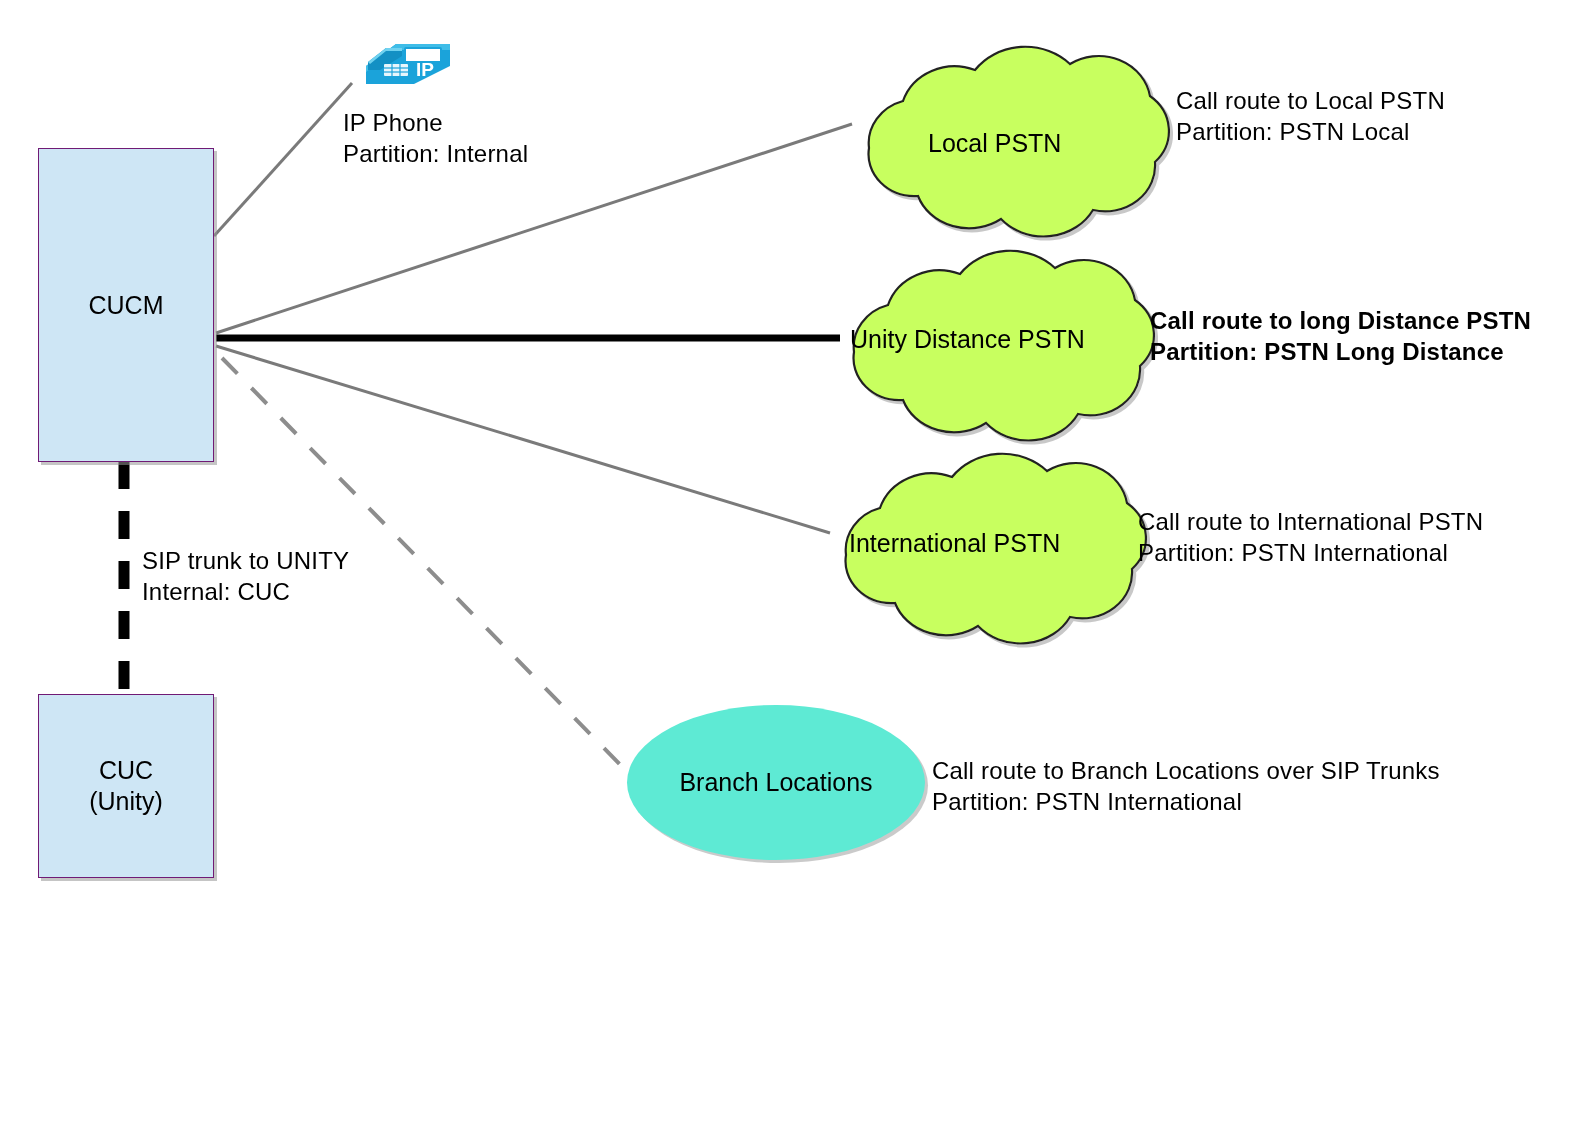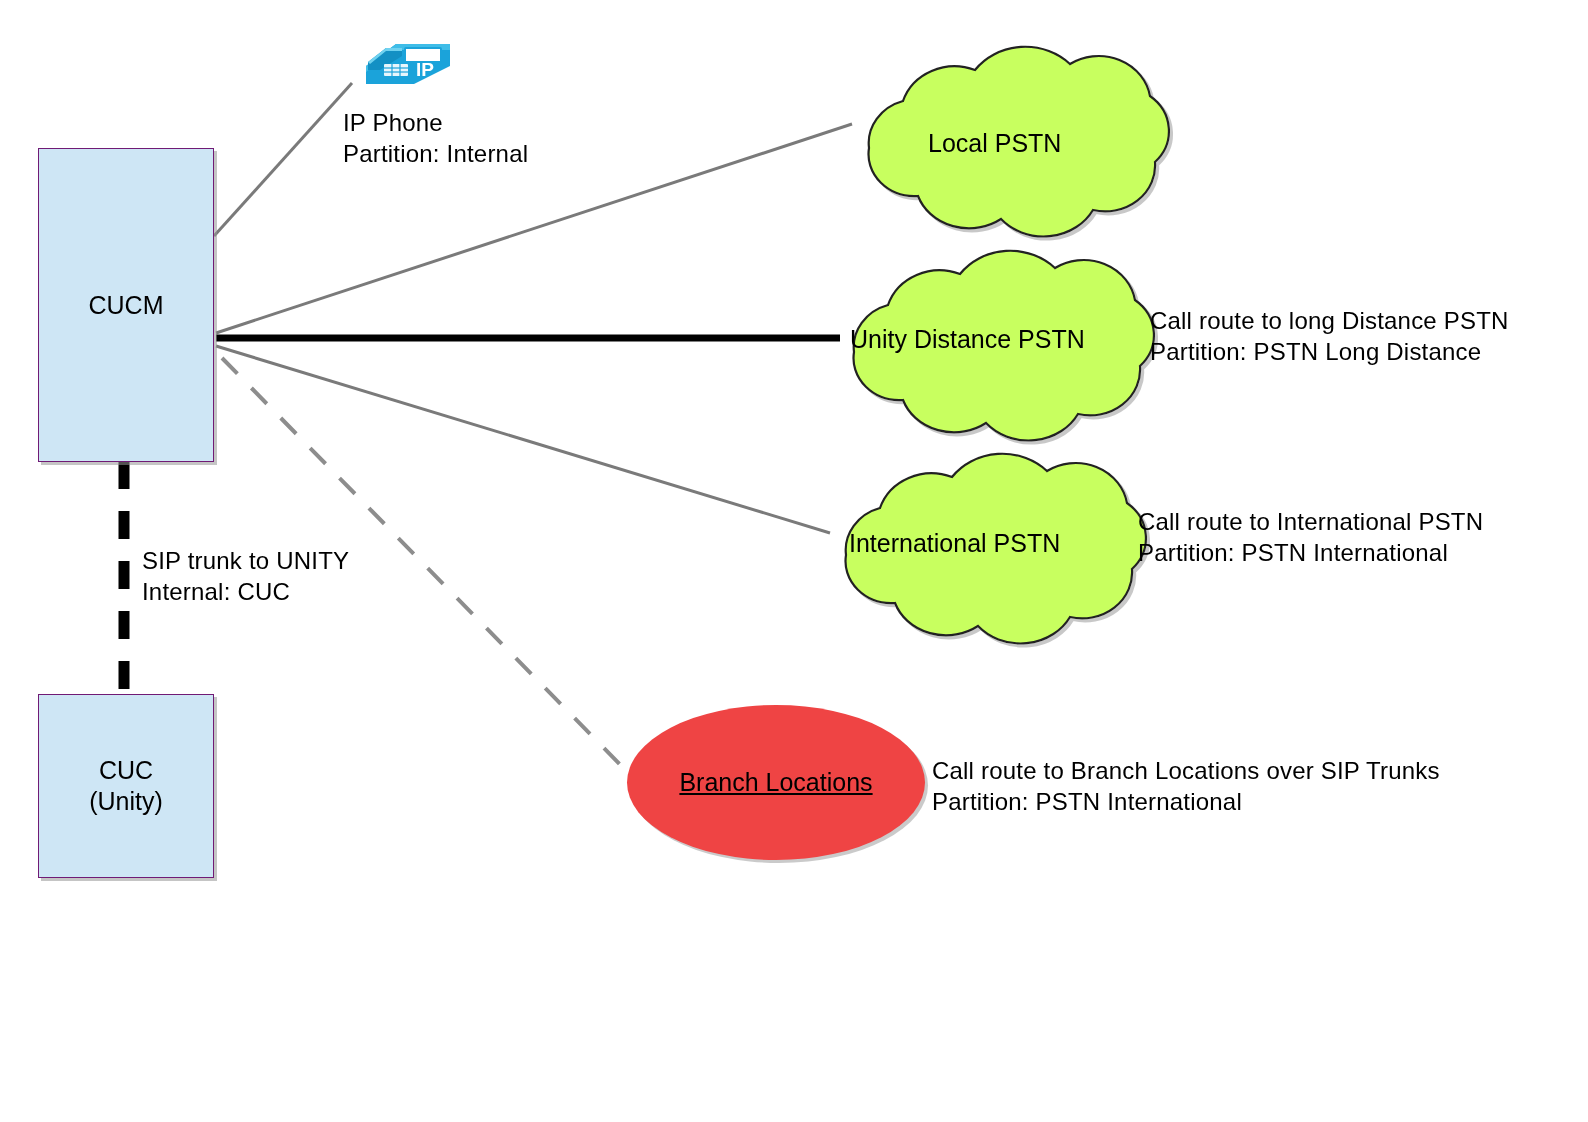--- a/index.html
+++ b/index.html
@@ -26,25 +26,24 @@
     border:1px solid #701a75;
     box-shadow:3px 3px 0 rgba(150,150,150,.55);
     display:flex;align-items:center;justify-content:center;
   }
   .boxnode span{
     color:#000;font-size:25px;line-height:31px;text-align:center;
   }
 
   .ellipse-node{
     position:absolute;
-    background:#ef4444;
+    background:#5eead4;
     border-radius:50%;
     display:flex;align-items:center;justify-content:center;
     box-shadow:3px 3px 0 rgba(150,150,150,.5);
-    text-decoration:underline;
   }
   .ellipse-node span{color:#000;font-size:25px;}
 
   .cloud-label{
     position:absolute;color:#000;font-size:25px;white-space:nowrap;
   }
 
   .phone-icon{position:absolute;}
 </style>
 </head>
@@ -165,22 +164,26 @@
   <div class="ann" style="left:343px;top:107px;">
     <div>IP Phone</div>
     <div>Partition: Internal</div>
   </div>
 
   <div class="ann" style="left:142px;top:545px;">
     <div>SIP trunk to UNITY</div>
     <div>Internal: CUC</div>
   </div>
 
+  <div class="ann" style="left:1176px;top:85px;">
+    <div>Call route to Local PSTN</div>
+    <div>Partition: PSTN Local</div>
+  </div>
 
-  <div class="ann" style="left:1150px;top:305px;">
+  <div class="ann" style="left:1150px;top:305px;font-weight:bold;">
     <div>Call route to long Distance  PSTN</div>
     <div>Partition: PSTN Long Distance</div>
   </div>
 
   <div class="ann" style="left:1138px;top:506px;">
     <div>Call route to International PSTN</div>
     <div>Partition: PSTN International</div>
   </div>
 
   <div class="ann" style="left:932px;top:755px;">

